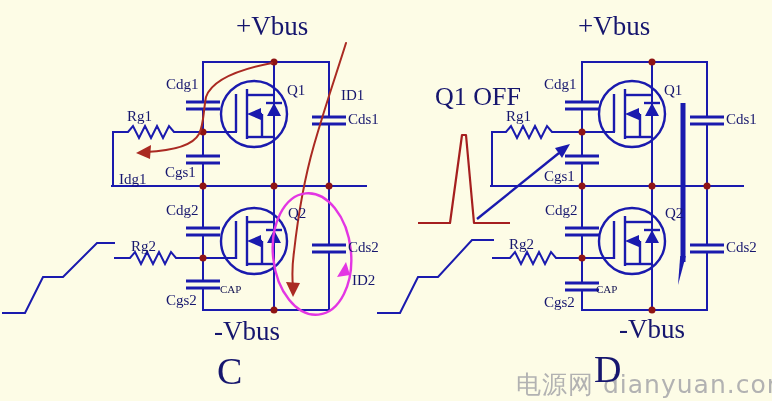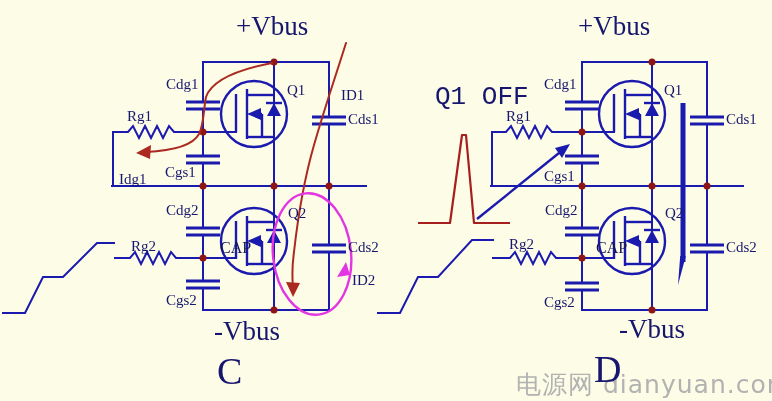--- a/index.html
+++ b/index.html
@@ -20,23 +20,23 @@
   .fillred{fill:var(--red,#aa2a22);stroke:none;}
   .mag{stroke:var(--magenta,#e336e3);stroke-width:2.4;fill:none;stroke-linecap:round;}
   .fillmag{fill:var(--magenta,#e336e3);stroke:none;}
   .dotj{fill:var(--dot,#8f1414);stroke:none;}
   .thickline{stroke:var(--blue,#1a1aae);stroke-width:5;fill:none;}
   .lbl{
     position:absolute;z-index:2;
     color:var(--text,#16166e);
     white-space:nowrap;line-height:1;
   }
-  .s13{font-size:16px;color:var(--captext,#141452);}
+  .s13{font-size:11px;color:var(--captext,#141452);margin-top:44px;}
   .s15{font-size:15px;}
-  .s26{font-size:26px;font-family:Liberation Mono, monospace;}
+  .s26{font-size:26px;}
   .s27{font-size:27px;}
   .s38{font-size:38px;}
   .watermark{
     position:absolute;z-index:1;
     font-family:"DejaVu Sans","Liberation Sans",sans-serif;
     color:var(--watermark,#b2b2b2);
     font-size:25px;letter-spacing:1px;white-space:nowrap;line-height:1;
   }
 </style>
 </head>

